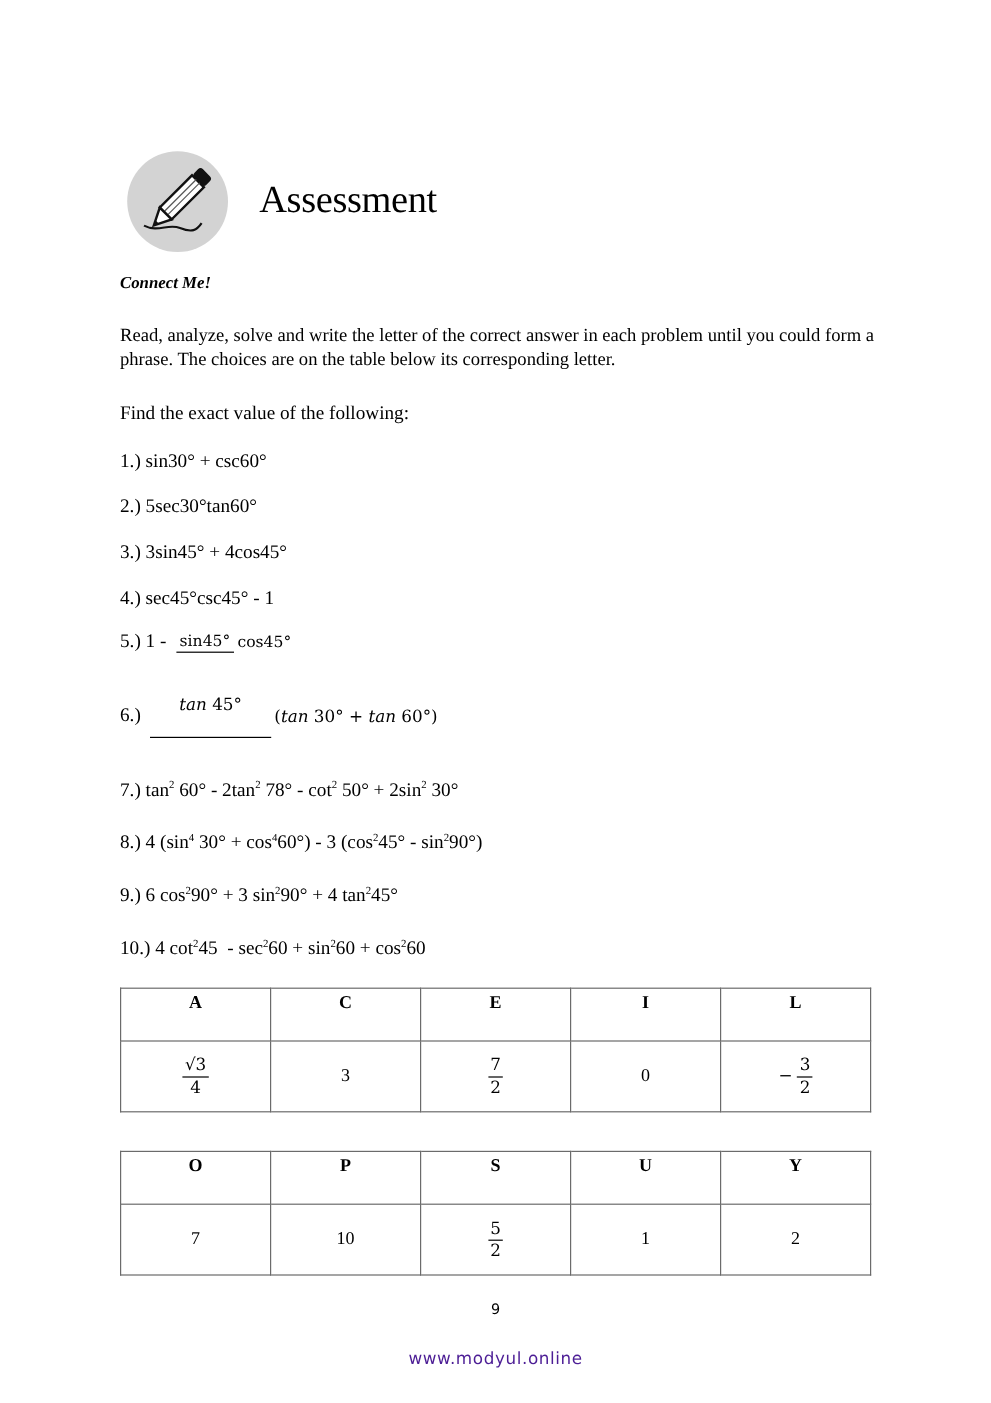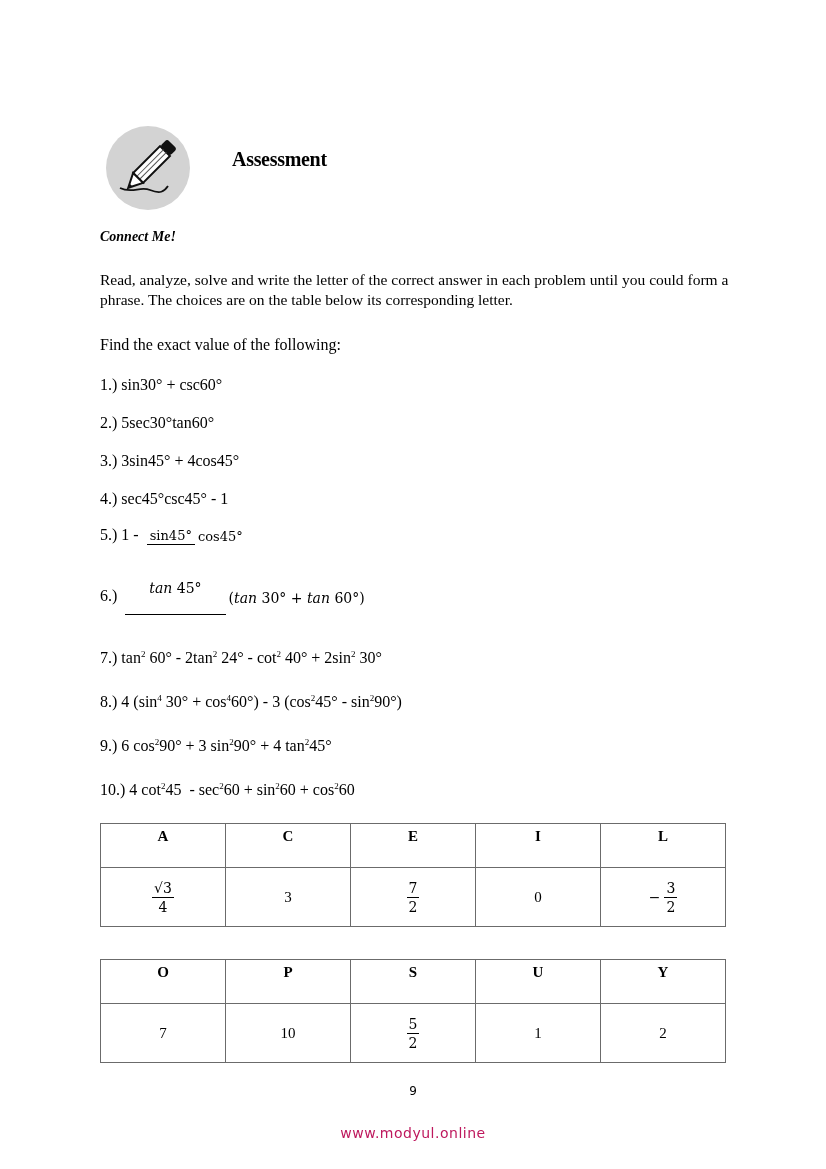--- a/index.html
+++ b/index.html
@@ -1,41 +1,41 @@
 <!DOCTYPE html>
 <html><head>
 <meta charset="utf-8">
 <style>
   html, body { margin: 0; padding: 0; background: #ffffff; }
   body { width: 826px; height: 1169px; position: relative; overflow: hidden;
          font-family: "Liberation Serif", "DejaVu Serif", serif; color: #000; }
   .abs { position: absolute; }
   .header-icon { left: 106px; top: 126px; width: 84px; height: 84px; border-radius: 50%; background: #d3d3d3; }
-  .header-title { left: 232px; top: 148px; font-size: 20px; font-weight: bold; letter-spacing: -0.3px; }
+  .header-title { left: 216px; top: 148px; font-size: 32px; font-weight: normal; letter-spacing: -0.3px; }
   .subtitle { left: 100px; top: 229px; font-size: 14px; font-weight: bold; font-style: italic; }
   .instructions { left: 100px; top: 270px; width: 640px; font-size: 15.5px; line-height: 20px; }
   .lead { left: 100px; top: 336px; font-size: 16px; }
   .prob { left: 100px; font-size: 16px; white-space: nowrap; }
   .prob sup { font-size: 9px; vertical-align: 6px; }
   .frac { display: inline-flex; align-items: center; vertical-align: middle; margin-left: 4px; }
   .frac .num { padding: 0 3px 1px; border-bottom: 1px solid #000; }
   .frac .den { padding: 1px 3px 0; }
   .cambria { font-family: "DejaVu Serif", serif; font-size: 13px; }
   .cambria-it { font-family: "DejaVu Serif", serif; font-size: 14px; }
   .cambria-it i { font-style: italic; }
   table.key { position: absolute; left: 100px; width: 626px; border-collapse: collapse; table-layout: fixed; }
   table.key td { border: 1px solid #6b6b6b; text-align: center; font-size: 15px; }
   table.key tr.hdr td { height: 38px; font-weight: bold; vertical-align: top; padding-top: 4px; }
   table.key tr.val td { height: 56px; vertical-align: middle; }
   .tfrac { display: inline-flex; flex-direction: column; align-items: center; vertical-align: middle; font-family: "DejaVu Serif", serif; font-size: 14px; }
   .tfrac .num { border-bottom: 1px solid #000; padding: 0 2px 1px; }
   .tfrac .den { padding: 1px 2px 0; }
   .neg { font-family: "DejaVu Serif", serif; font-size: 14px; vertical-align: middle; margin-right: 4px; }
   .page-num { left: 0; width: 826px; top: 1084px; text-align: center; font-family: "DejaVu Sans", sans-serif; font-size: 12px; }
-  .watermark { left: 0; width: 826px; top: 1125px; text-align: center; font-family: "DejaVu Sans", sans-serif; font-size: 14px; color: #be185d; letter-spacing: 0.5px; }
+  .watermark { left: 0; width: 826px; top: 1125px; text-align: center; font-family: "DejaVu Sans", sans-serif; font-size: 14px; color: #4c1d95; letter-spacing: 0.5px; }
 </style>
 </head>
 <body>
 
 <div class="abs header-icon">
   <svg width="84" height="84" viewBox="0 0 84 84">
     <g transform="rotate(45 42 42)">
       <rect x="35" y="8" width="14" height="10" rx="3" fill="#111"></rect>
       <rect x="35" y="18" width="14" height="38" fill="#fff" stroke="#111" stroke-width="2"></rect>
       <line x1="40" y1="18" x2="40" y2="56" stroke="#555" stroke-width="1"></line>
@@ -66,21 +66,21 @@
 </div>
 
 <div class="abs prob" style="top:580px">
   <span>6.)</span>
   <span class="frac cambria-it">
     <span class="num" style="padding:0 24px 18px"><i>tan</i> <span>45°</span></span>
     <span class="den"><span>(</span><i>tan</i> <span>30° + </span><i>tan</i> <span>60°</span><span>)</span></span>
   </span>
 </div>
 
-<div class="abs prob" style="top:649px"><span>7.) tan</span><sup>2</sup><span> 60° - 2tan</span><sup>2</sup><span> 24° - cot</span><sup>2</sup><span> 40° + 2sin</span><sup>2</sup><span> 30°</span></div>
+<div class="abs prob" style="top:649px"><span>7.) tan</span><sup>2</sup><span> 60° - 2tan</span><sup>2</sup><span> 78° - cot</span><sup>2</sup><span> 50° + 2sin</span><sup>2</sup><span> 30°</span></div>
 
 <div class="abs prob" style="top:693px"><span>8.) 4 (sin</span><sup>4</sup><span> 30° + cos</span><sup>4</sup><span>60°) - 3 (cos</span><sup>2</sup><span>45° - sin</span><sup>2</sup><span>90°)</span></div>
 
 <div class="abs prob" style="top:737px"><span>9.) 6 cos</span><sup>2</sup><span>90° + 3 sin</span><sup>2</sup><span>90° + 4 tan</span><sup>2</sup><span>45°</span></div>
 
 <div class="abs prob" style="top:781px"><span>10.) 4 cot</span><sup>2</sup><span style="white-space:pre">45  - sec</span><sup>2</sup><span>60 + sin</span><sup>2</sup><span>60 + cos</span><sup>2</sup><span>60</span></div>
 
 <table class="key" style="top:823px">
   <tbody>
       <tr class="hdr">

